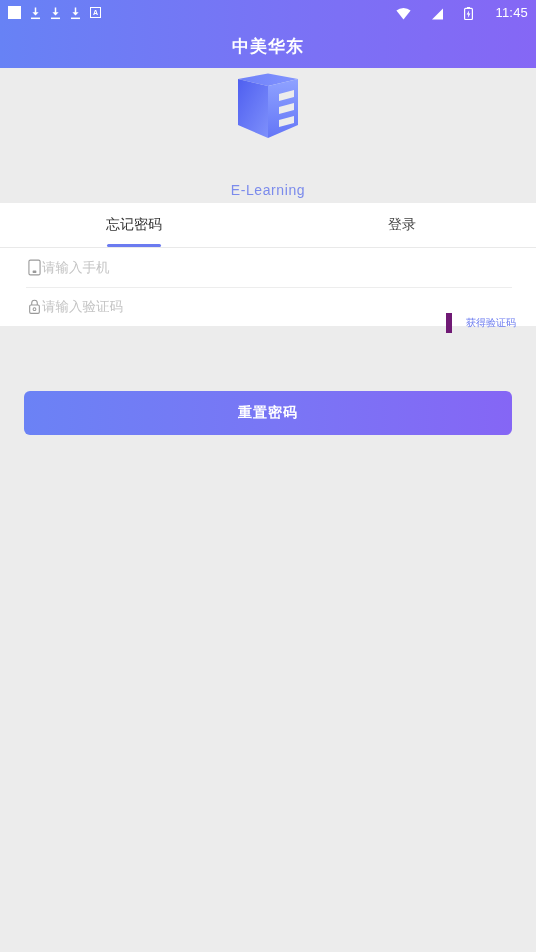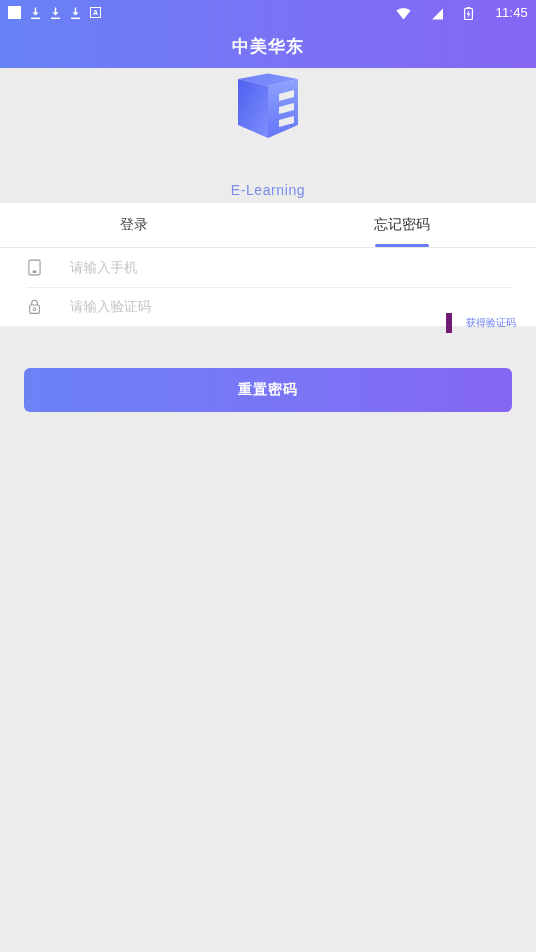--- a/index.html
+++ b/index.html
@@ -70,30 +70,30 @@
   .field {
     height:39px; display:flex; align-items:center; padding:0 0 0 26px;
     position:relative;
   }
   .field + .field::before {
     content:""; position:absolute; top:0; left:26px; right:24px; height:1px; background:#ededed;
   }
   .field-icon { width:16px; height:18px; flex:0 0 16px; display:flex; align-items:center; justify-content:center; }
   .field-input {
     flex:1; border:none; outline:none; background:transparent;
-    font-family:inherit; font-size:13.5px; color:#333; padding-left:28px;
+    font-family:inherit; font-size:13.5px; color:#333; padding-left:0;
   }
   .field-input::placeholder { color:#c4c4c4; }
   .code-btn {
     flex:0 0 auto; font-size:10px; color:#6b7bf0; padding:0 20px 0 14px;
     border-left:6px solid #701a75; line-height:20px; cursor:pointer; white-space:nowrap;margin-top:32px;
   }
 
   
-  .submit-wrap { flex:0 0 auto; padding:42px 24px 0 24px; background:#ececec; }
+  .submit-wrap { flex:0 0 auto; padding:19px 24px 0 24px; background:#ececec;margin-top:46px; }
   .submit-btn {
     width:100%; height:44px; border:none; border-radius:6px; cursor:pointer;
     background:linear-gradient(to right, #6b82f5 0%, #7a75f5 55%, #8566f5 100%);
     color:#fff; font-family:inherit; font-size:14px; font-weight:bold; letter-spacing:1px;
   }
   .filler { flex:1 1 auto; background:#ececec; }
 </style>
 </head>
 <body>
 
@@ -181,25 +181,25 @@
         <path d="M66 6 L36 13 L36 65 L66 52 Z
                  M47 21 L62 17 L62 24 L47 28 Z
                  M47 34 L62 30 L62 37 L47 41 Z
                  M47 47 L62 43 L62 50 L47 54 Z" fill="url(#gRight)" fill-rule="evenodd"></path>
       </svg>
     </span>
     <span class="logo-text">E-Learning</span>
   </div>
 
   <div class="tabs">
+    <div class="tab active">
+      <span>忘记密码</span>
+    </div>
     <div class="tab">
       <span>登录</span>
-    </div>
-    <div class="tab active">
-      <span>忘记密码</span>
     </div>
   </div>
 
   <div class="form">
 
     <div class="field">
       <span class="field-icon">
         <svg viewBox="0 0 14 18" width="13" height="17" aria-hidden="true">
           <rect x="1" y="1" width="12" height="16" rx="1.6" fill="none" stroke="#9a9a9a" stroke-width="1.2"></rect>
           <rect x="5" y="12.2" width="4" height="2.6" rx="0.5" fill="#9a9a9a"></rect>

